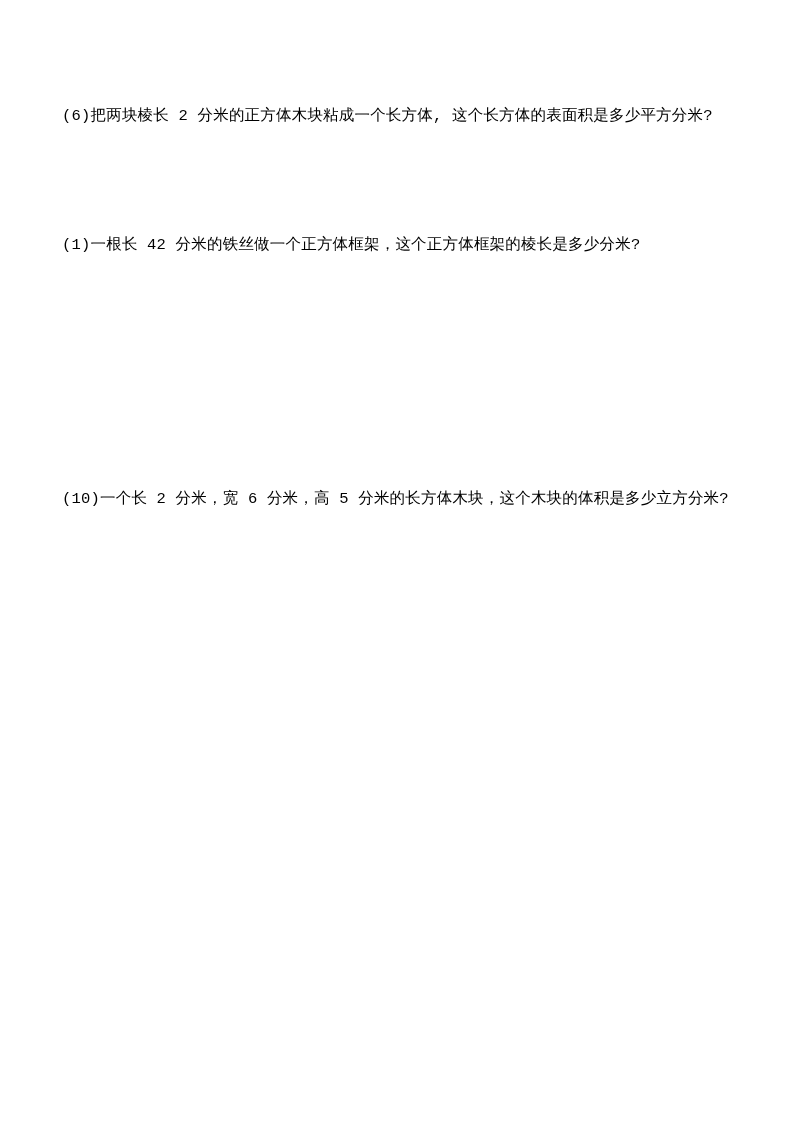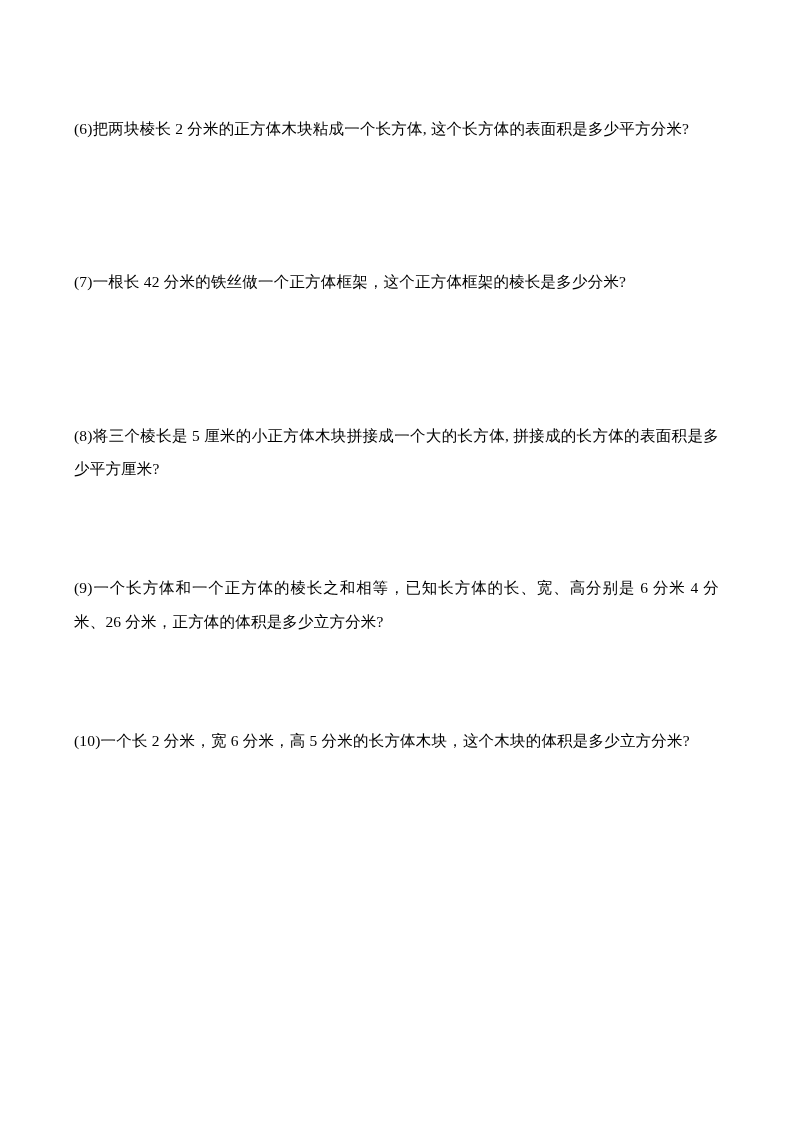--- a/index.html
+++ b/index.html
@@ -21,42 +21,41 @@
     box-sizing: border-box;
     padding: 100px 62px 0 62px;
   }
   .problem {
     font-size: 15.5px;
     line-height: 2.15;
     letter-spacing: 0.2px;
     text-align: justify;
     text-justify: inter-ideograph;
     word-break: break-all;
-    margin: 12px;
+    margin: 0;
+    font-family: Liberation Mono, monospace;
   }
   .spacer-1 { height: 96px; }
   .spacer-2 { height: 96px; }
   .spacer-3 { height: 62px; }
   .spacer-4 { height: 62px; }
   .spacer-5 { height: 96px; }
 </style>
 </head>
 <body>
 
 <div class="page">
 
   <p class="problem">(6)把两块棱长 2 分米的正方体木块粘成一个长方体, 这个长方体的表面积是多少平方分米?</p>
   <div class="spacer-1"></div>
 
-  <p class="problem">(7)一根长 42 分米的铁丝做一个正方体框架，这个正方体框架的棱长是多少分米?</p>
+  <p class="problem">(1)一根长 42 分米的铁丝做一个正方体框架，这个正方体框架的棱长是多少分米?</p>
   <div class="spacer-2"></div>
 
-  <p class="problem">(8)将三个棱长是 5 厘米的小正方体木块拼接成一个大的长方体, 拼接成的长方体的表面积是多少平方厘米?</p>
   <div class="spacer-3"></div>
 
-  <p class="problem">(9)一个长方体和一个正方体的棱长之和相等，已知长方体的长、宽、高分别是 6 分米 4 分米、26 分米，正方体的体积是多少立方分米?</p>
   <div class="spacer-4"></div>
 
   <p class="problem">(10)一个长 2 分米，宽 6 分米，高 5 分米的长方体木块，这个木块的体积是多少立方分米?</p>
   <div class="spacer-5"></div>
 
 
 </div>
 
 </body></html>

